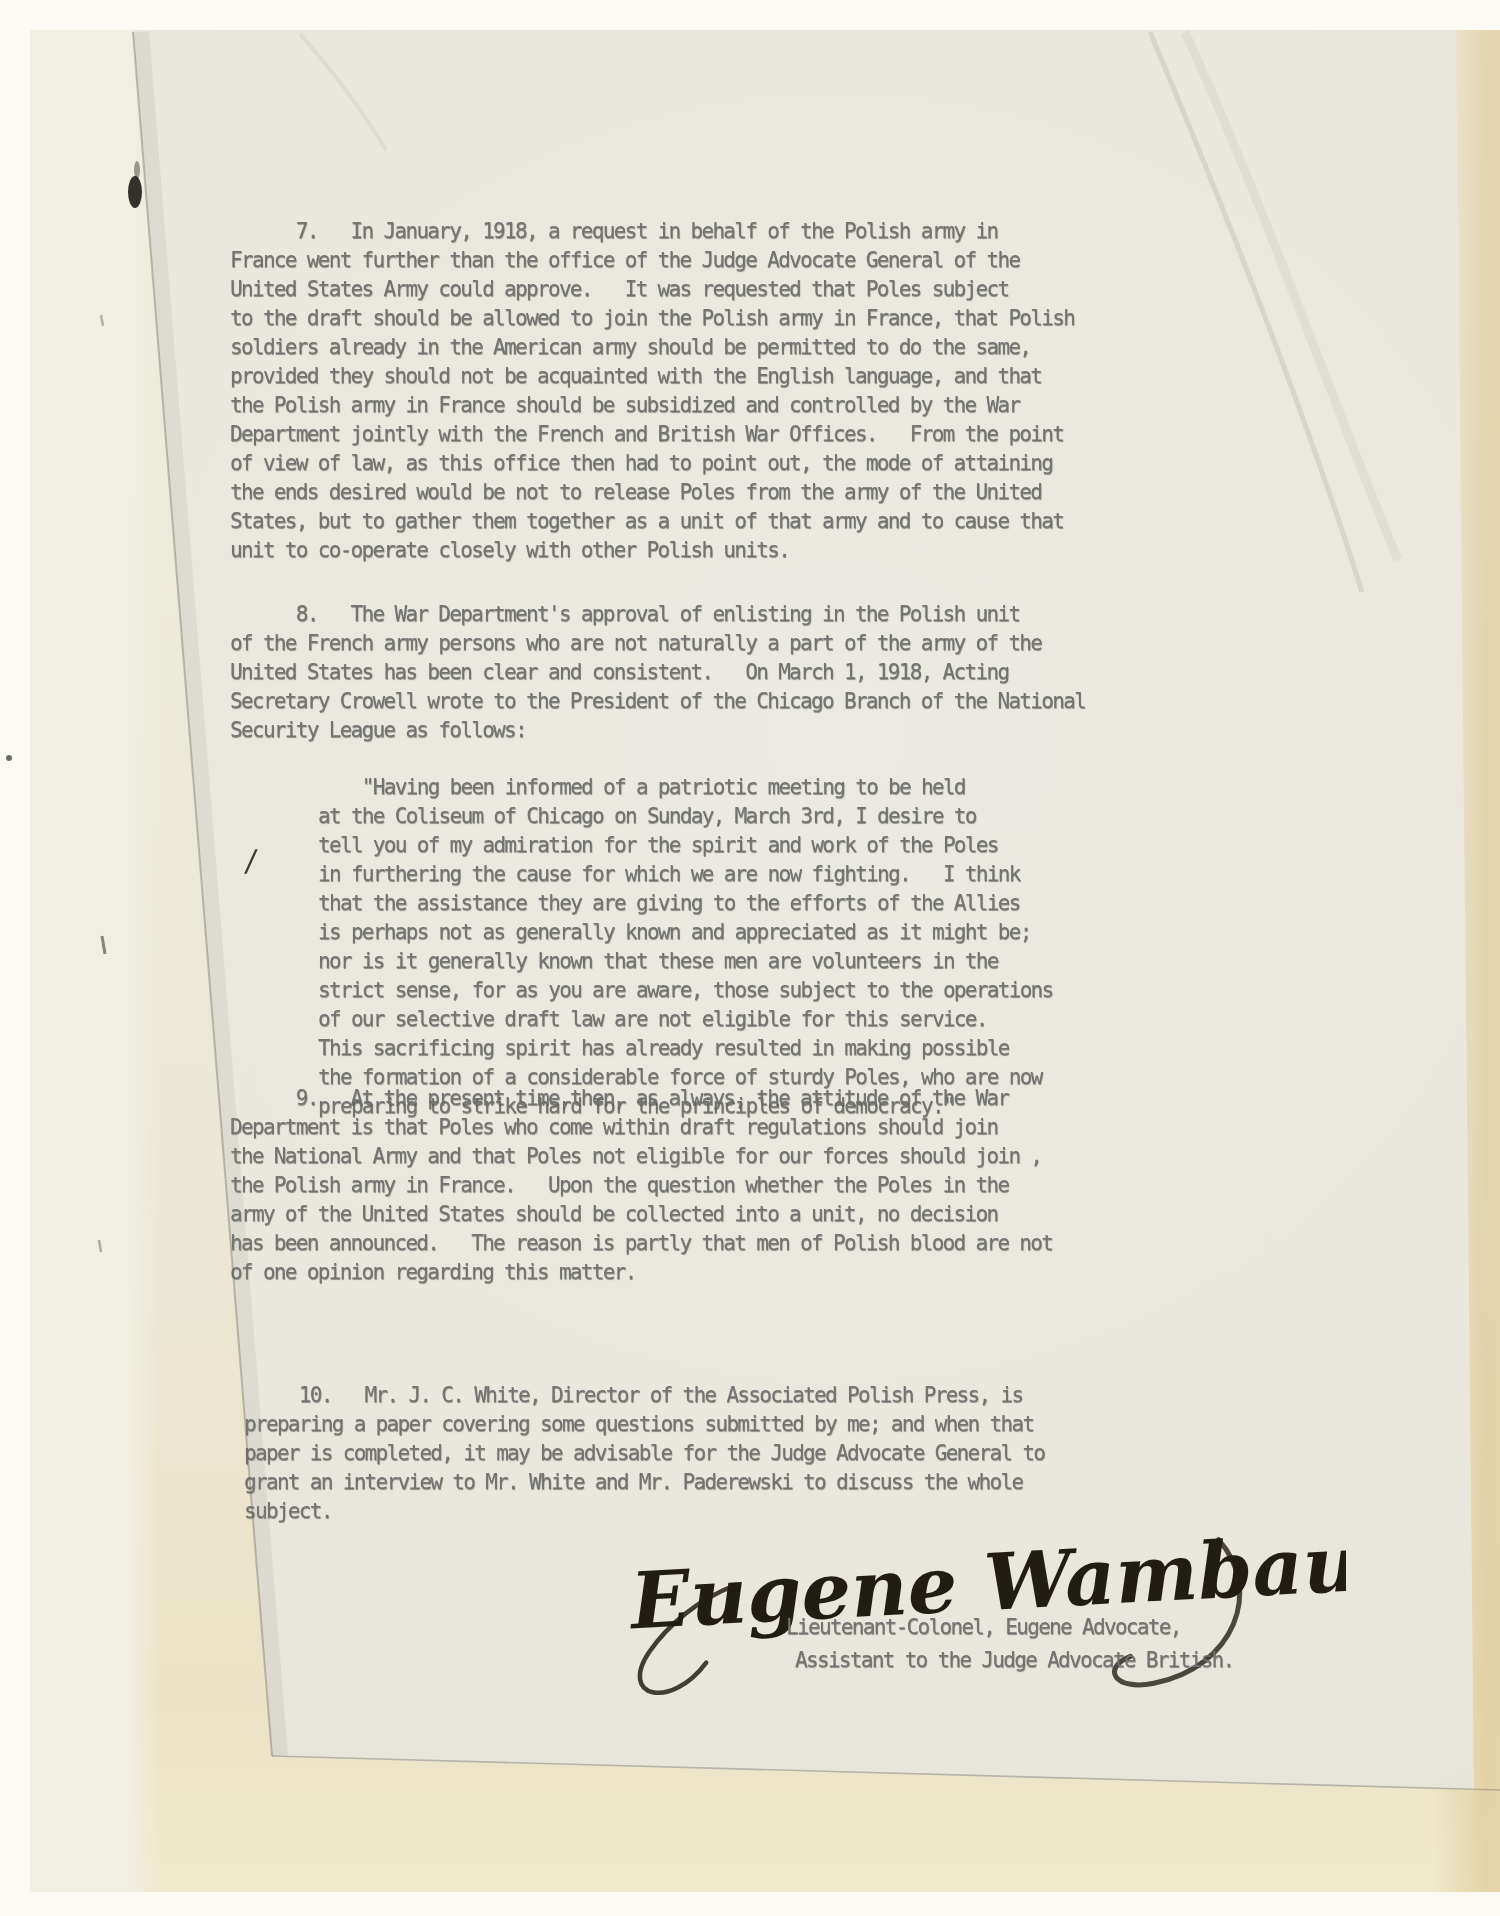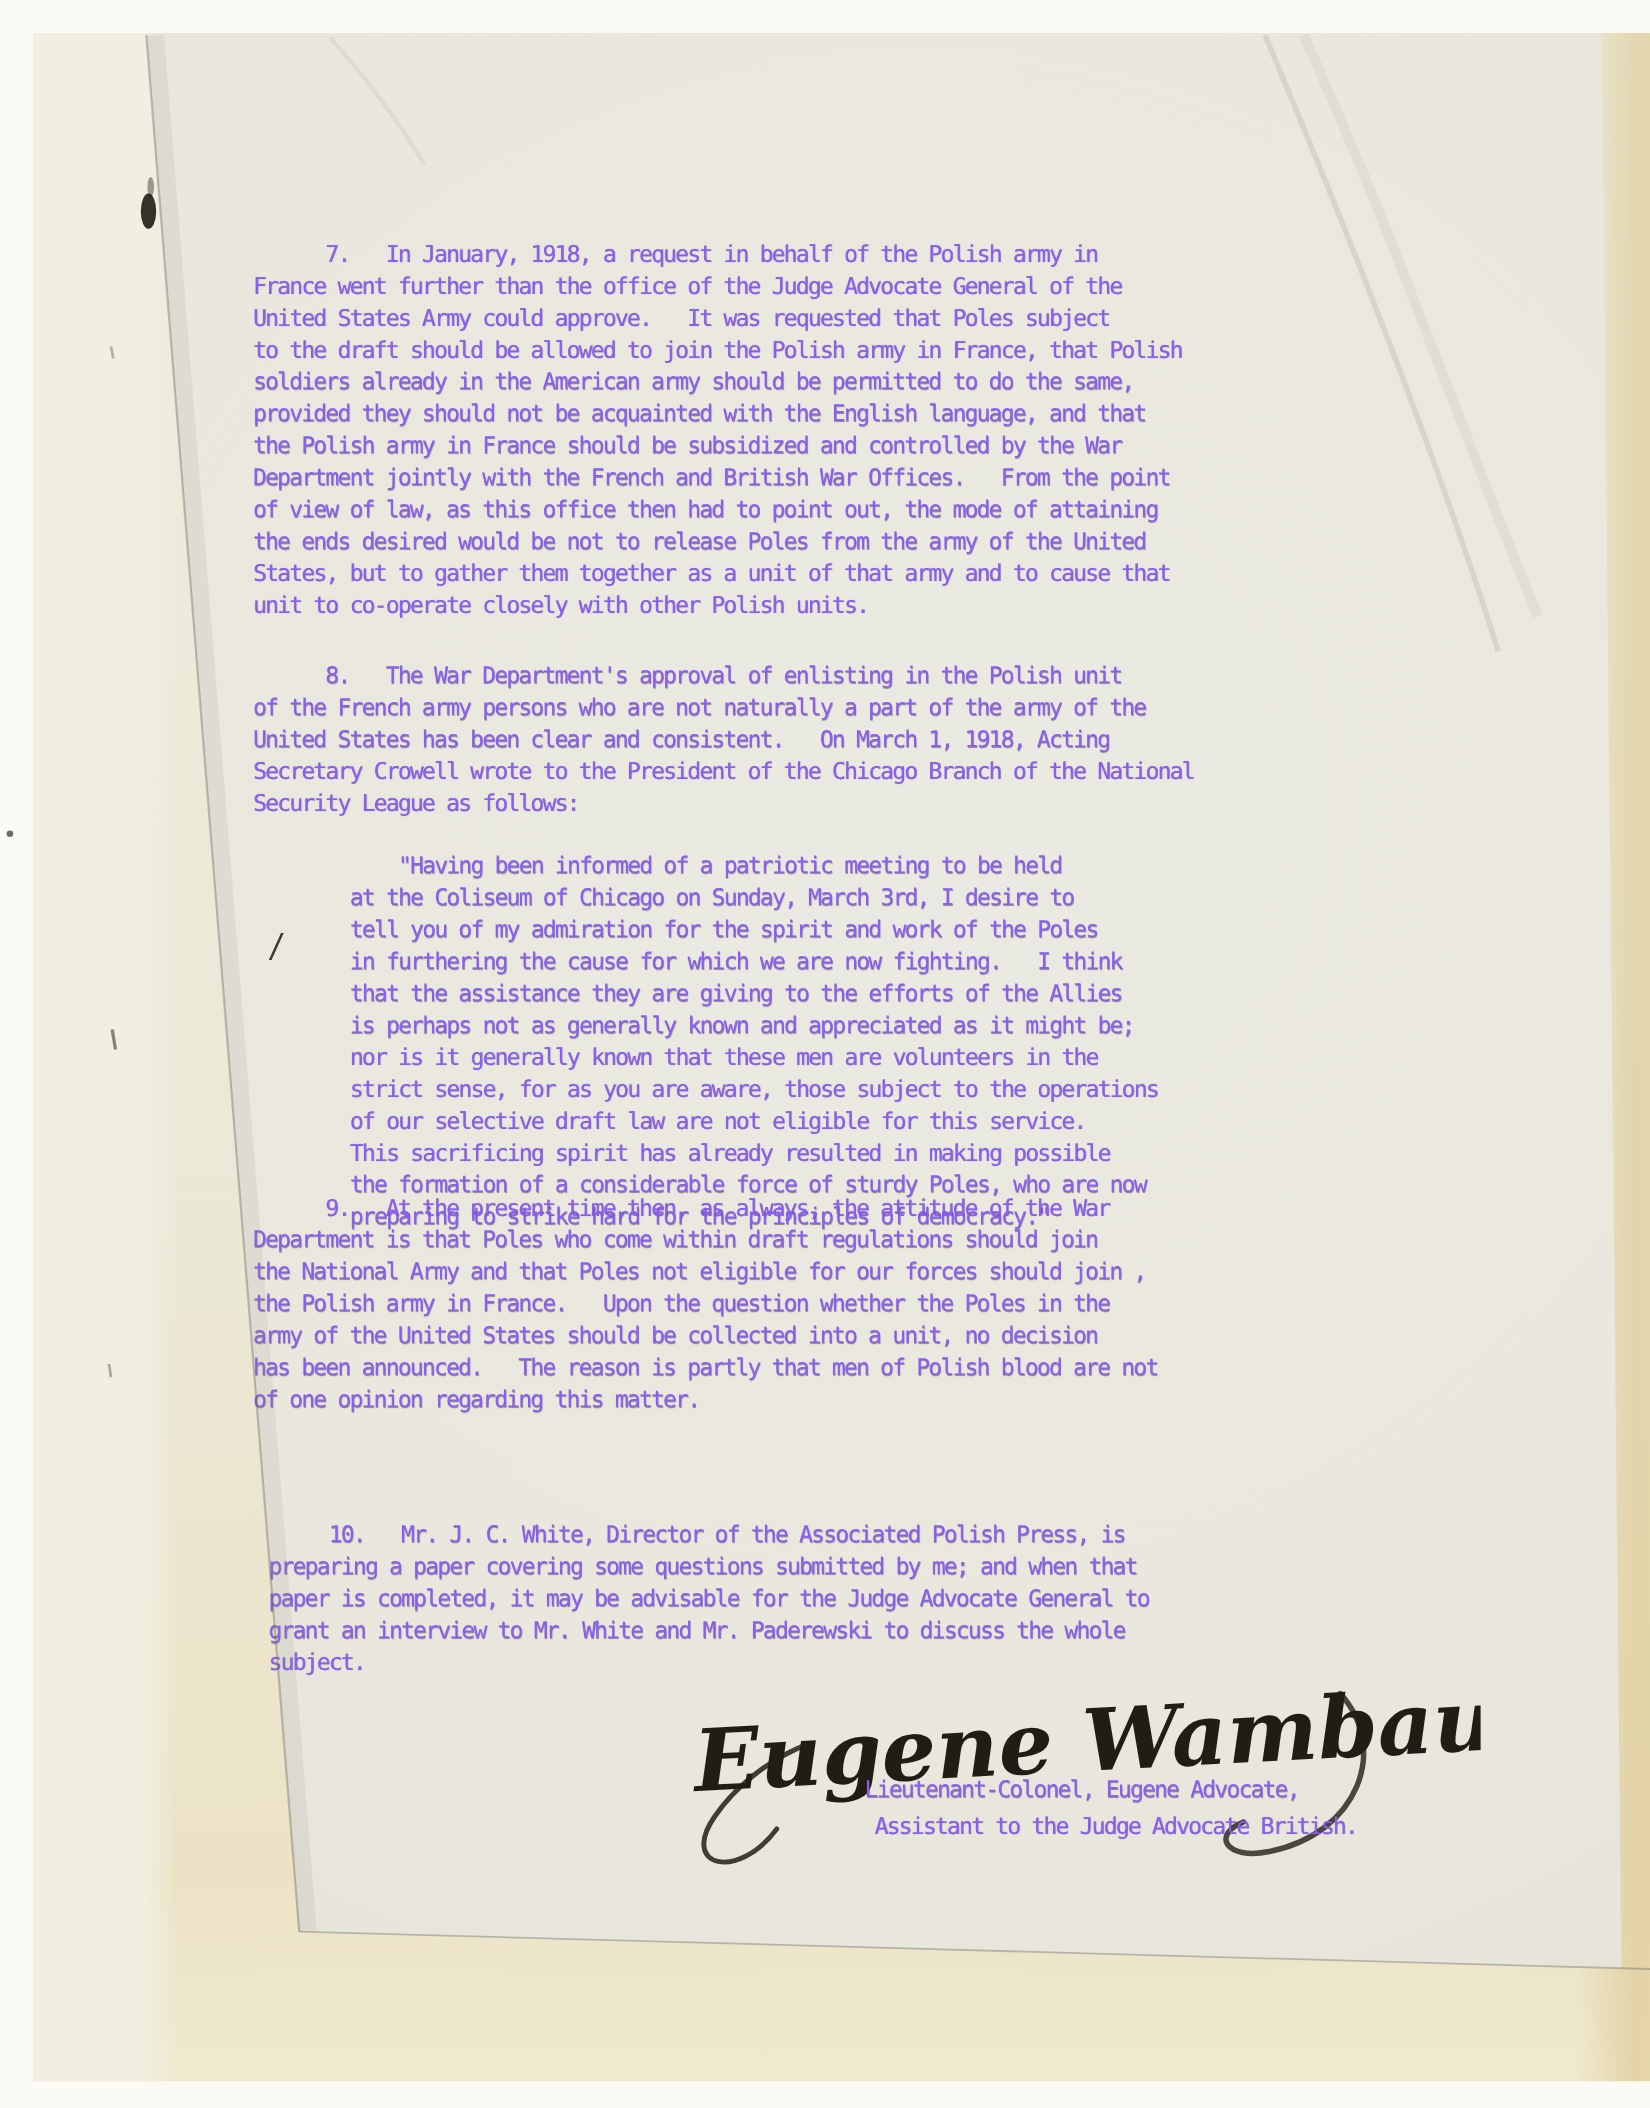--- a/index.html
+++ b/index.html
@@ -21,21 +21,21 @@
     position:absolute;left:30px;top:30px;width:1470px;height:1862px;
     clip-path:polygon(103px 0px, 1426px 0px, 1444px 1760px, 242px 1727px);
     background:
       linear-gradient(90deg, rgba(110,105,90,.20) 0%, rgba(110,105,90,0) 2.5%),
       radial-gradient(115% 85% at 55% 38%, #ebeae2 0%, #e8e6dc 68%, #e3e0d3 100%);
   }
   .typed{
     position:absolute;
     white-space:pre-wrap;
     font-size:21px;line-height:29px;letter-spacing:-0.08em;
-    color:#8b5cf6;
+    color:#737373;
     text-shadow:0.4px 0.6px 0.8px rgba(48,45,36,0.5);
     width:1010px;
   }
   .quote{width:820px;}
   .sigblock{width:600px;}
   .mark-slash{
     position:absolute;left:246px;top:843px;
     font-size:30px;color:#3c3933;transform:skewX(-8deg);
     font-family:"DejaVu Sans","Liberation Sans",sans-serif;
   }

